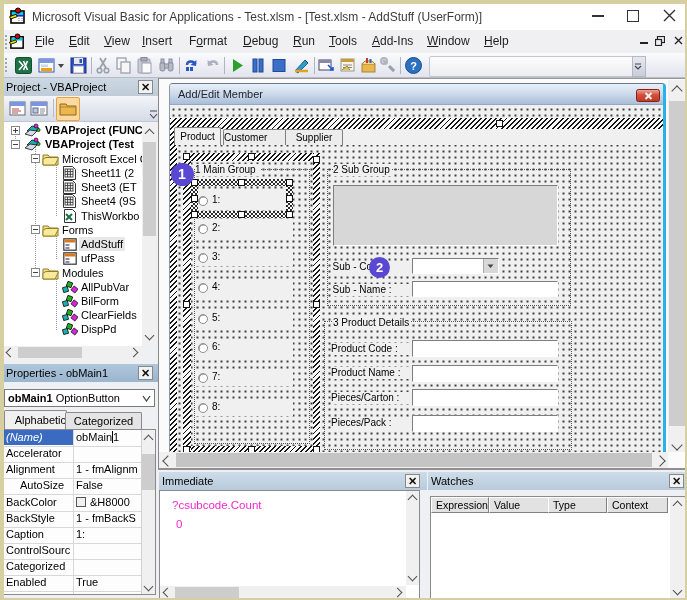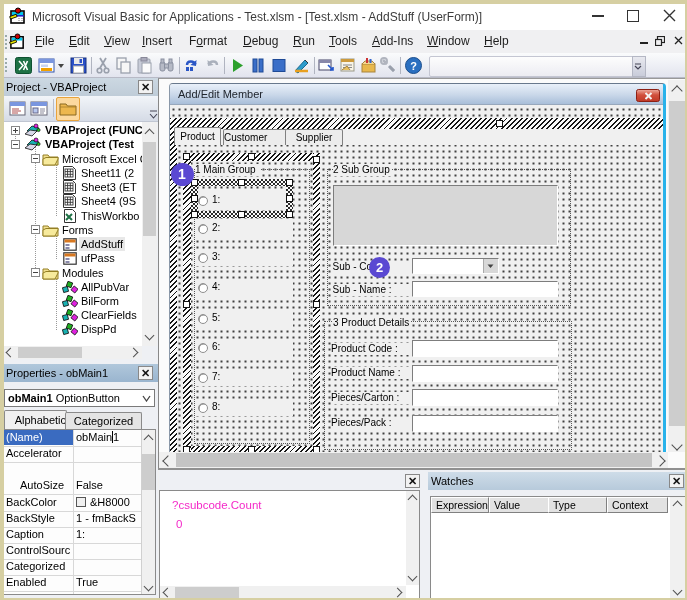--- a/index.html
+++ b/index.html
@@ -361,25 +361,29 @@
         <path d="M1 1 L4.5 6 L8 1" fill="none" stroke="#444" stroke-width="1.3"></path>
       </svg>
   </div>
 
   <div class="abs" style="left:2px;top:408px;width:61px;height:19px;background:#f0f0f0;border:1px solid #8a8a8a;border-bottom:none;border-radius:2px 2px 0 0;font-size:11px;text-align:right;line-height:18px;">Alphabetic</div>
   <div class="abs" style="left:63px;top:410px;width:75px;height:17px;background:#e4e4e4;border:1px solid #8a8a8a;border-bottom:none;border-radius:2px 2px 0 0;font-size:11px;text-align:center;line-height:16px;">Categorized</div>
 
   <div class="abs" style="left:1px;top:427px;width:153px;height:166px;background:#fdfdfd;border:1px solid #8a8a8a;box-sizing:border-box;overflow:hidden;font-size:11px;" id="propgrid">
     <div style="position:absolute;left:69px;top:0;height:164px;border-left:1px solid #d8d8d8;"></div>
     <div style="position:absolute;left:0;top:0px;width:151px;height:16px;border-bottom:1px solid #d8d8d8;">
-      <div style="position:absolute;left:0;width:69px;height:15px;background:#3a6bc0;color:#fff;padding-left:2px;line-height:15px;box-sizing:border-box;">(Name)</div>
+      <div style="position:absolute;left:0;width:69px;height:15px;background:#3a6bc0;color:#fff;padding-left:2px;line-height:15px;box-sizing:border-box;font-style:italic;">(Name)</div>
       <div style="position:absolute;left:72px;line-height:15px;">obMain<span style="border-left:1px solid #000;">1</span></div>
     </div>
     <div style="position:absolute;left:0;top:16px;width:151px;height:16px;border-bottom:1px solid #d8d8d8;">
         <div style="padding-left:2px;line-height:15px;">Accelerator</div>
+      </div>
+    <div style="position:absolute;left:0;top:32px;width:151px;height:16px;border-bottom:1px solid #d8d8d8;">
+        <div style="padding-left:2px;line-height:15px;">Alignment</div>
+        <div style="position:absolute;left:72px;top:0;line-height:15px;white-space:nowrap;">1 - fmAlignm</div>
       </div>
     <div style="position:absolute;left:0;top:48px;width:151px;height:16px;border-bottom:1px solid #d8d8d8;">
         <div style="padding-left:16px;line-height:15px;">AutoSize</div>
         <div style="position:absolute;left:72px;top:0;line-height:15px;">False</div>
       </div>
     <div style="position:absolute;left:0;top:64px;width:151px;height:17px;border-bottom:1px solid #d8d8d8;">
         <div style="padding-left:2px;line-height:16px;">BackColor</div>
       <div style="position:absolute;left:72px;top:3px;width:10px;height:10px;background:#f0f0f0;border:1px solid #555;box-sizing:border-box;"></div>
       <div style="position:absolute;left:86px;top:0;line-height:16px;white-space:nowrap;">&amp;H8000</div>
     </div>
@@ -530,20 +534,21 @@
 
   <div class="abs sb" style="left:157px;top:450px;width:509px;height:16px;"></div>
   <div class="abs chev" style="left:162px;top:455px;width:7px;height:7px;transform:rotate(-45deg);"></div>
   <div class="abs" style="left:174px;top:451px;width:476px;height:14px;background:#c4c4c4;"></div>
   <div class="abs chev" style="left:654px;top:455px;width:7px;height:7px;transform:rotate(135deg);"></div>
   <div class="abs" style="left:156px;top:466px;width:528px;height:2px;background:#909090;"></div>
 
   <div class="abs" id="mdi"></div>
 
   <div class="abs" style="left:157px;top:468px;width:268px;height:130px;background:#eef0f4;"></div>
+  <div class="abs twtitle" style="left:157px;top:470px;width:268px;background:linear-gradient(#cedce8,#b7cadb);">Immediate</div>
   <div class="abs xbtn" style="left:403px;top:472px;">✕</div>
   <div class="abs" style="left:157px;top:488px;width:261px;height:110px;background:#fff;border:1px solid #8a8a8a;box-sizing:border-box;"></div>
   <div class="abs" style="left:170px;top:497px;font-size:11.5px;color:#f428c8;">?csubcode.Count</div>
   <div class="abs" style="left:174px;top:516px;font-size:11.5px;color:#f428c8;">0</div>
 
   <div class="abs sb" style="left:404px;top:489px;width:13px;height:94px;"></div>
   <div class="abs chev" style="left:407px;top:494px;transform:rotate(45deg);"></div>
   <div class="abs chev" style="left:407px;top:571px;transform:rotate(225deg);"></div>
 
   <div class="abs sb" style="left:158px;top:584px;width:246px;height:13px;"></div>

